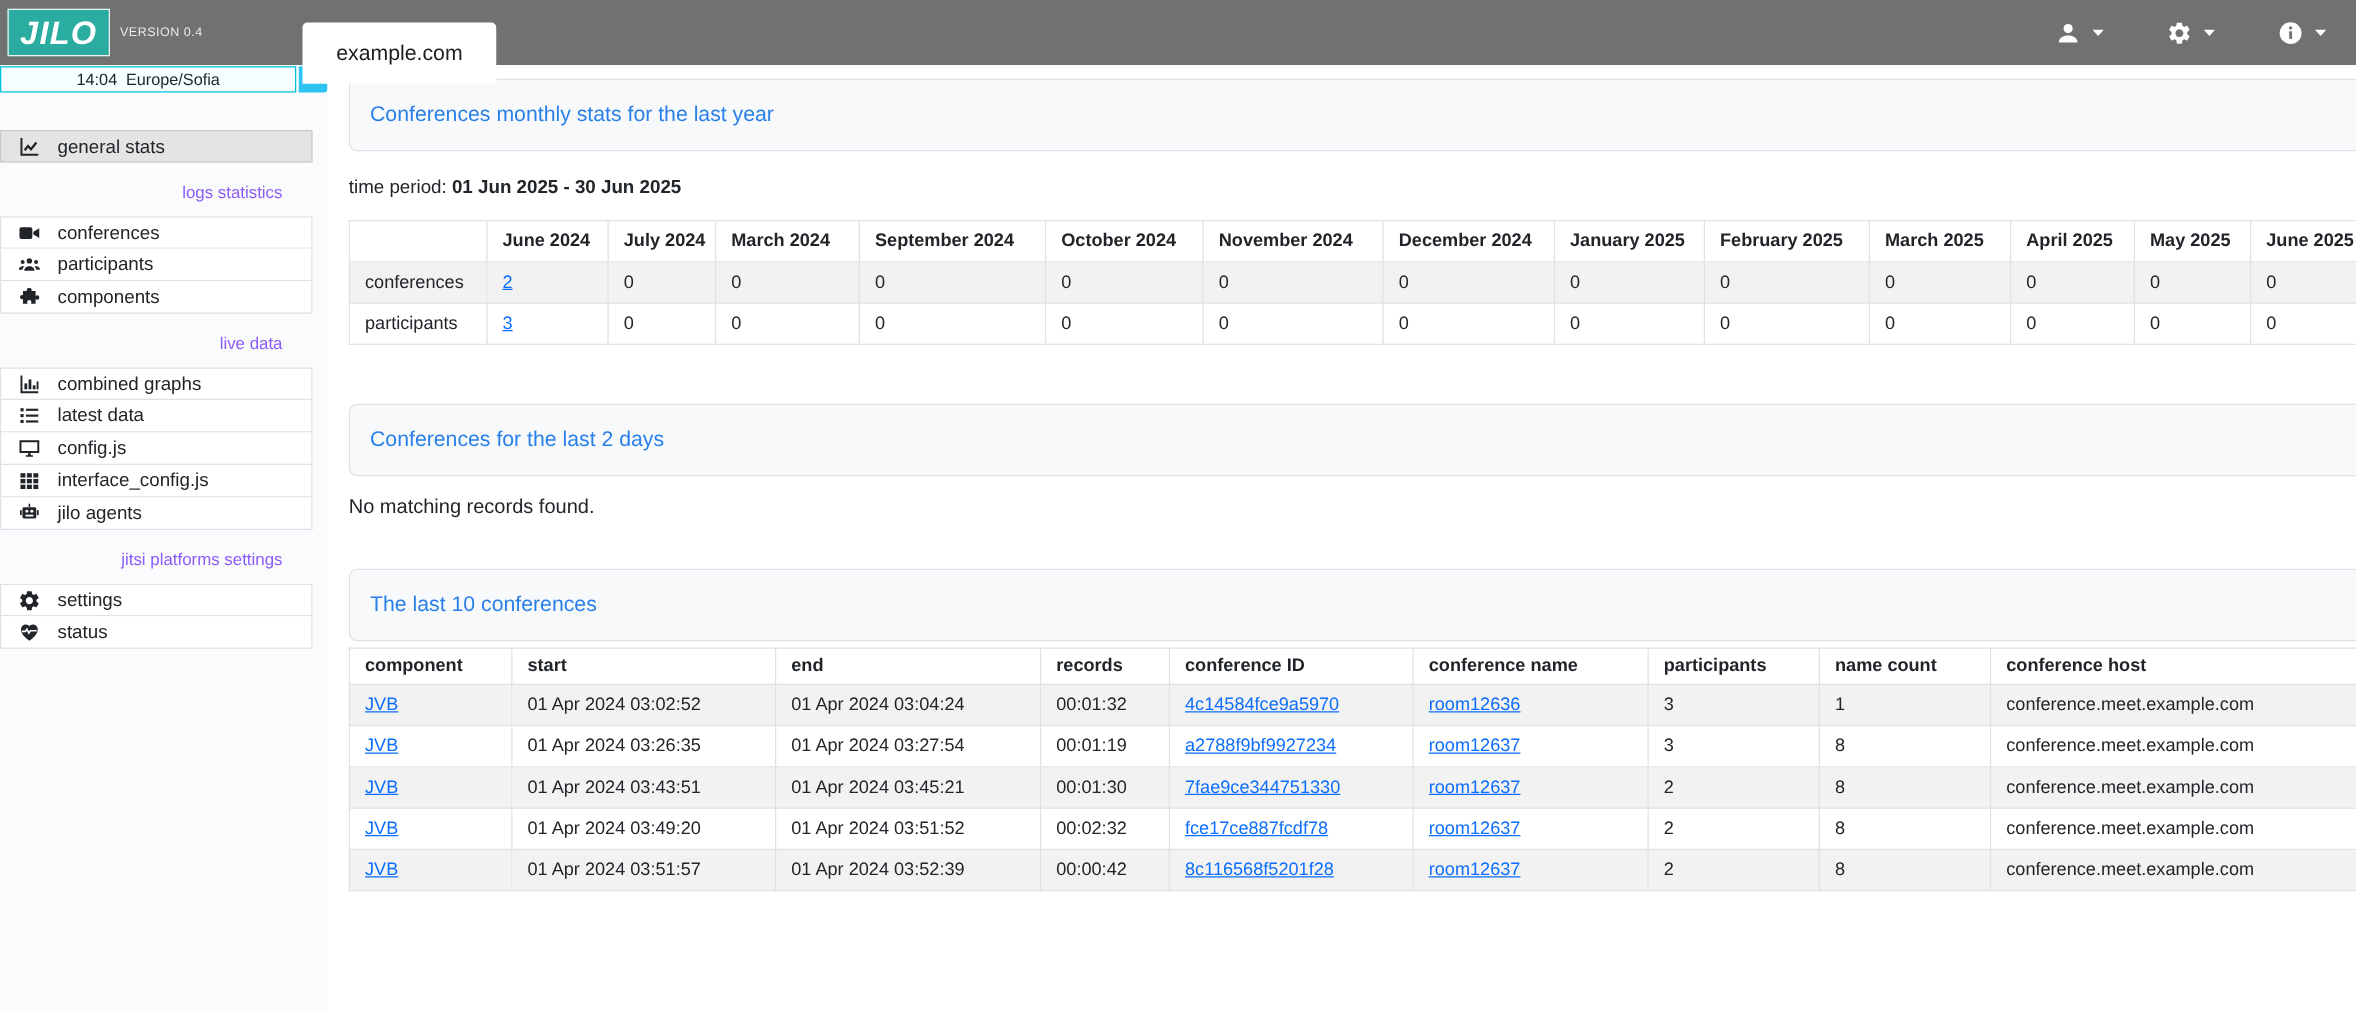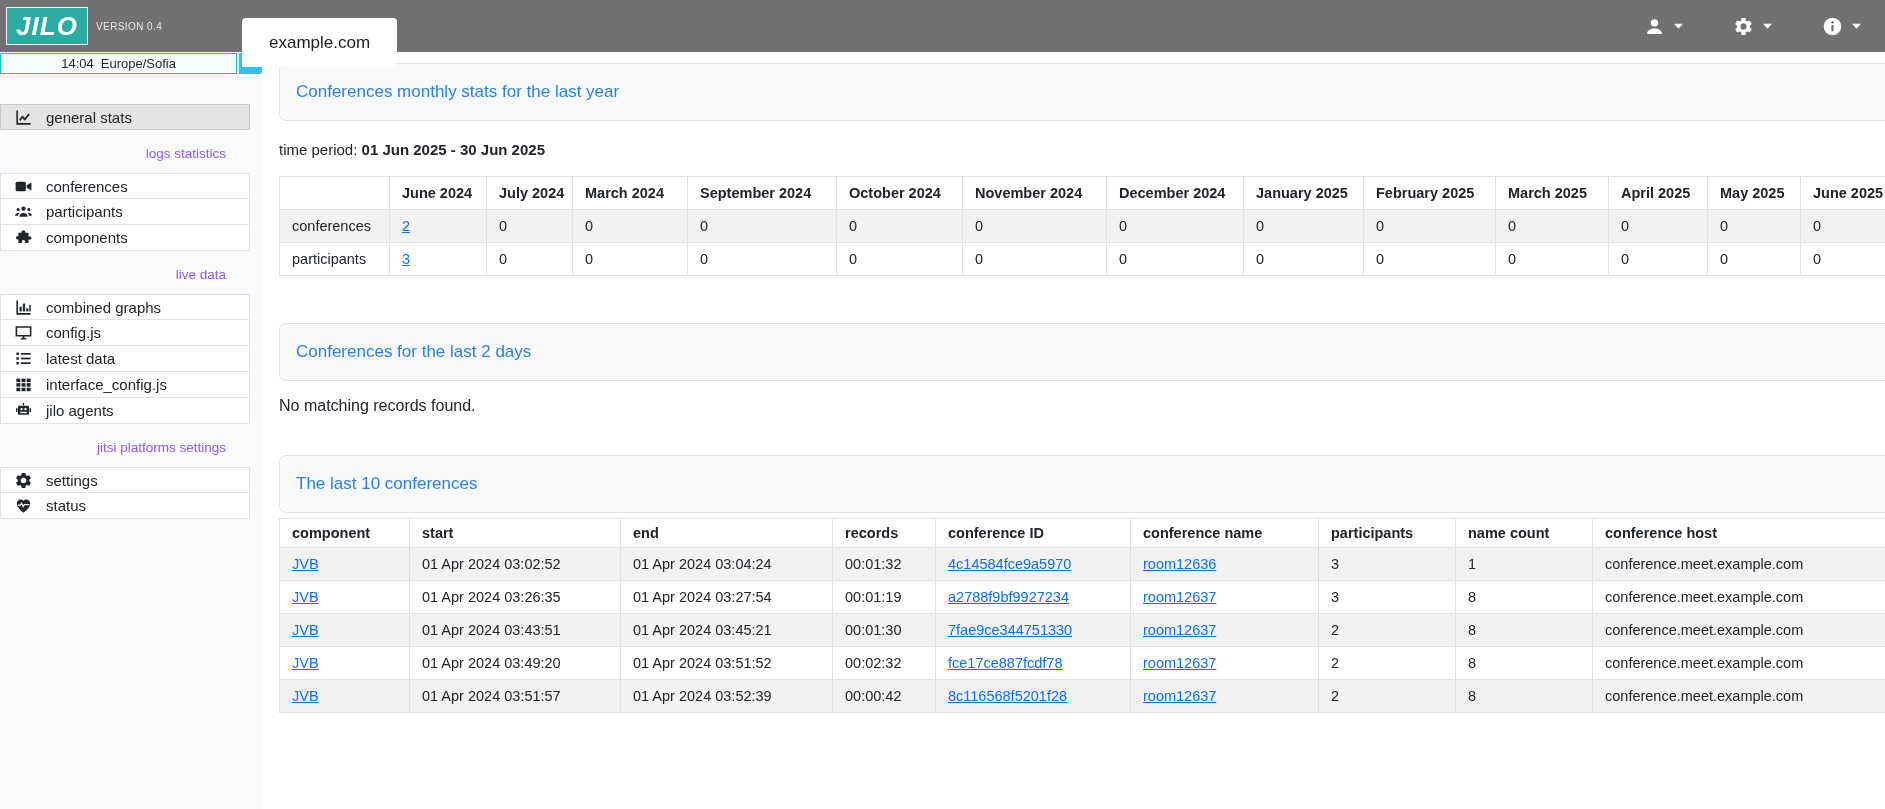--- a/index.html
+++ b/index.html
@@ -164,37 +164,37 @@
                 <rect x="11.2" y="7" width="2.8" height="10"></rect>
                 <rect x="15.4" y="13" width="2.8" height="4"></rect>
                 <rect x="19.3" y="9" width="1.9" height="8"></rect>
               </svg>
             </span>
             <span>combined graphs</span>
           </div>
           <div class="side-item">
             <span class="side-icon">
               <svg viewBox="0 0 24 24">
-                <path d="M2 4h20v13H13l.6 2.2h2.1v1.6H8.3v-1.6h2.1L11 17H2zm2 2v9h16V6z"></path>
-              </svg>
-            </span>
-            <span>config.js</span>
-          </div>
-          <div class="side-item">
-            <span class="side-icon">
-              <svg viewBox="0 0 24 24">
                 <rect x="3" y="4.5" width="3.2" height="3.2"></rect>
                 <rect x="8.5" y="5" width="12.5" height="2.2"></rect>
                 <rect x="3" y="10.4" width="3.2" height="3.2"></rect>
                 <rect x="8.5" y="10.9" width="12.5" height="2.2"></rect>
                 <rect x="3" y="16.3" width="3.2" height="3.2"></rect>
                 <rect x="8.5" y="16.8" width="12.5" height="2.2"></rect>
               </svg>
             </span>
             <span>latest data</span>
+          </div>
+          <div class="side-item">
+            <span class="side-icon">
+              <svg viewBox="0 0 24 24">
+                <path d="M2 4h20v13H13l.6 2.2h2.1v1.6H8.3v-1.6h2.1L11 17H2zm2 2v9h16V6z"></path>
+              </svg>
+            </span>
+            <span>config.js</span>
           </div>
           <div class="side-item">
             <span class="side-icon">
               <svg viewBox="0 0 24 24">
                 <rect x="3" y="4.5" width="5" height="4.4"></rect>
                 <rect x="9.5" y="4.5" width="5" height="4.4"></rect>
                 <rect x="16" y="4.5" width="5" height="4.4"></rect>
                 <rect x="3" y="10.3" width="5" height="4.4"></rect>
                 <rect x="9.5" y="10.3" width="5" height="4.4"></rect>
                 <rect x="16" y="10.3" width="5" height="4.4"></rect>

